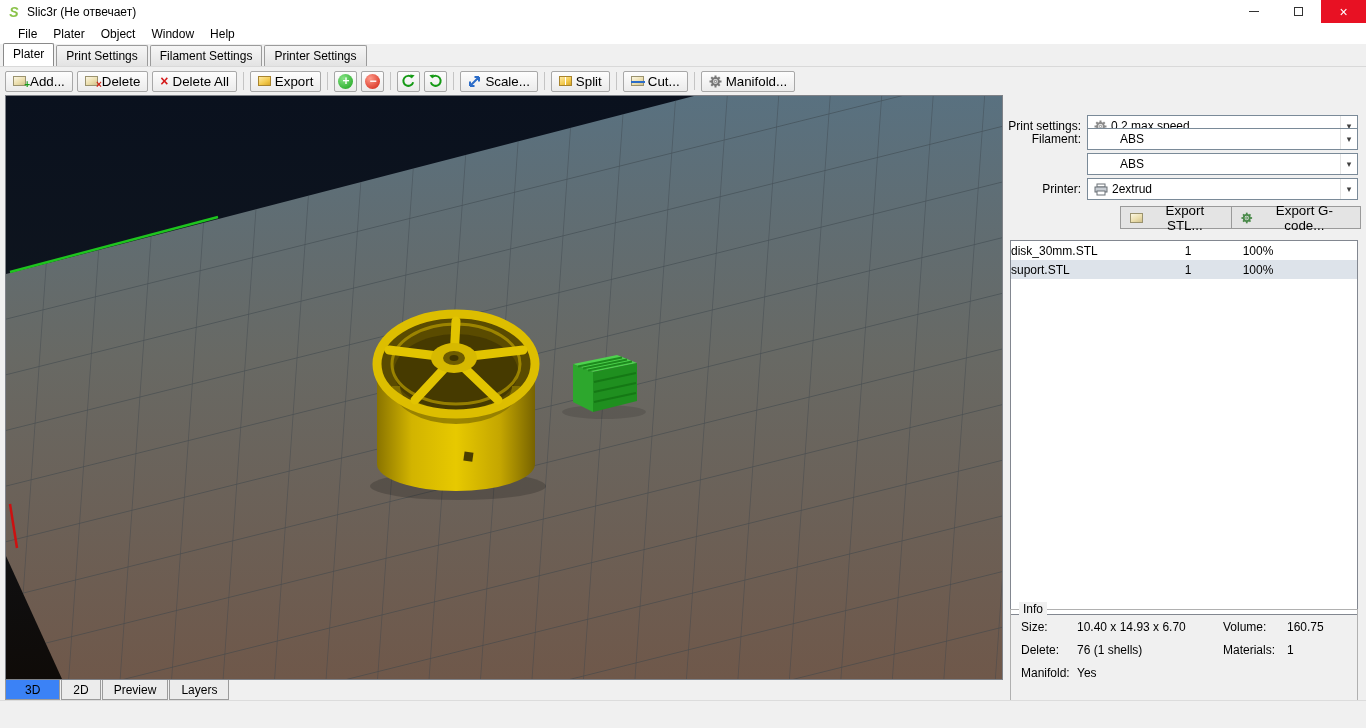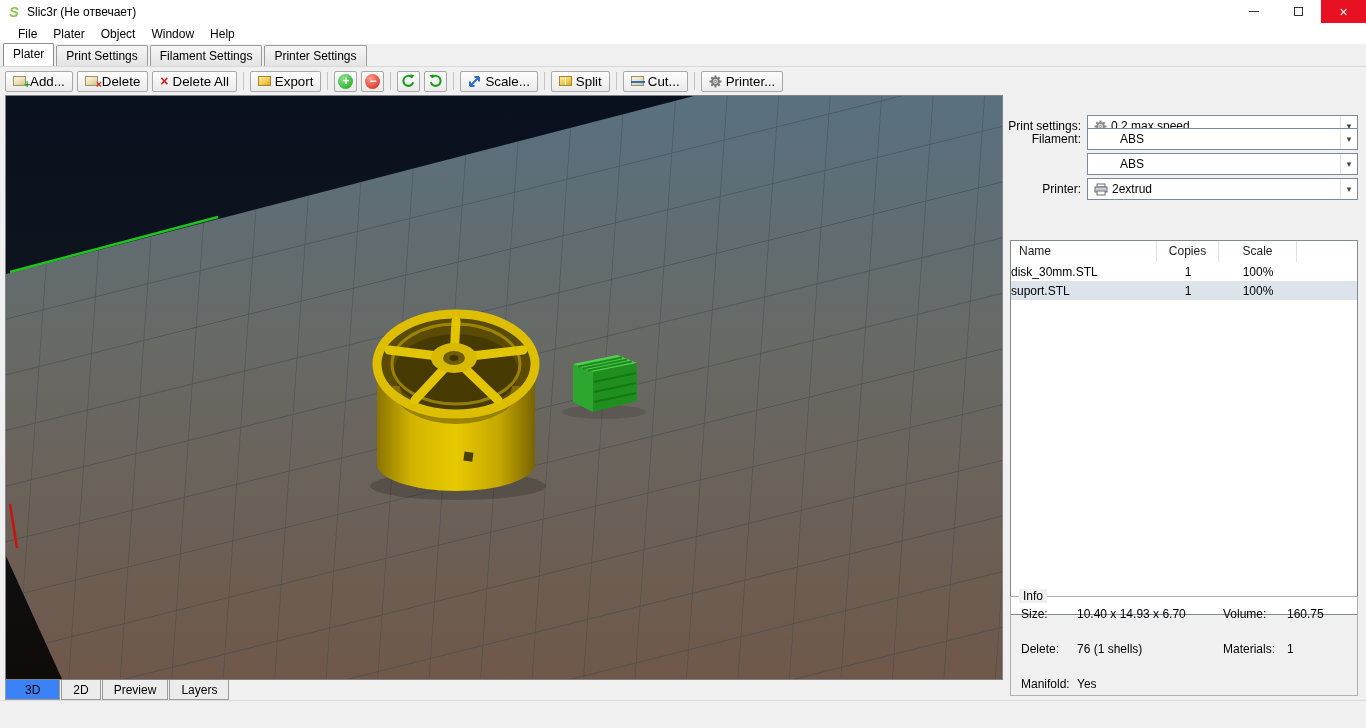--- a/index.html
+++ b/index.html
@@ -72,25 +72,25 @@
   .xbtn + .xbtn { margin-left:-1px; }
   .objpanel { position:absolute; left:5px; top:145px; width:348px; height:375px; background:#fff;
               border:1px solid #828790; overflow:hidden; }
   .ohead { display:flex; height:21px; color:#222; }
   .oh { padding:3px 0 0 8px; border-right:1px solid #e0e0e0; }
   .oh.c { text-align:center; padding-left:0; }
   .col-name { width:146px; } .col-copies { width:62px; } .col-scale { width:78px; }
   .orow { display:flex; height:19px; align-items:center; }
   .orow.selected { background:#dde3ea; }
   .oc { padding-left:0; } .oc.c { text-align:center; padding-left:0; }
-  .infobox { position:absolute; left:5px; top:501px; width:348px; height:100px;
+  .infobox { position:absolute; left:5px; top:514px; width:348px; height:100px;
              border:1px solid #b0b0b0; }
   .legend { position:absolute; top:-8px; left:8px; background:#f0f0f0; padding:0 4px; }
   .igrid { position:absolute; left:10px; top:10px; width:330px; display:grid;
-           grid-template-columns:56px 146px 64px auto; row-gap:21px; }
+           grid-template-columns:56px 146px 64px auto; row-gap:9px; }
   
   .status { position:absolute; left:0; top:700px; width:100%; height:28px; background:#f0f0f0;
             border-top:1px solid #dcdcdc; }
 </style>
 </head>
 <body>
 
 <div class="titlebar">
   <span class="logo">S</span>
   <span>Slic3r (Не отвечает)</span>
@@ -188,21 +188,21 @@
     <svg width="13" height="13" viewBox="0 0 13 13">
       <g stroke="#777" stroke-width="2">
           <line x1="6.5" y1="0.5" x2="6.5" y2="12.5"></line>
           <line x1="0.5" y1="6.5" x2="12.5" y2="6.5"></line>
           <line x1="2.3" y1="2.3" x2="10.7" y2="10.7"></line>
           <line x1="10.7" y1="2.3" x2="2.3" y2="10.7"></line>
         </g>
       <circle cx="6.5" cy="6.5" r="3.4" fill="#f0f0f0" stroke="#777" stroke-width="2"></circle>
       <circle cx="6.5" cy="6.5" r="1.2" fill="#f0f0f0" stroke="#777"></circle>
     </svg>
-    <span>Printer...</span>
+    <span>Manifold...</span>
   </button>
 </div>
 
 <div class="viewport">
   <svg viewBox="0 0 996 583" width="996" height="583">
     <defs>
       <linearGradient id="bgg" x1="0" y1="0" x2="0" y2="1">
         <stop offset="0" stop-color="#0a111e"></stop>
           <stop offset="0.5" stop-color="#10161e"></stop>
           <stop offset="1" stop-color="#0f0b08"></stop>
@@ -319,27 +319,41 @@
       <svg width="14" height="13" viewBox="0 0 14 13">
         <rect x="3" y="1" width="8" height="3" fill="#fff" stroke="#6a7076"></rect>
         <rect x="1" y="4" width="12" height="5" fill="#c9ced4" stroke="#6a7076"></rect>
         <rect x="3" y="8" width="8" height="4" fill="#fff" stroke="#6a7076"></rect>
       </svg>
       <span class="combo-text">2extrud</span>
       <span class="combo-arrow">▾</span>
     </div>
   </div>
 
+  <div class="exportrow">
+    <button class="xbtn">
+      <span class="cube"></span>
+      <span>Export STL...</span>
+    </button>
+    <button class="xbtn">
+      <svg width="12" height="12" viewBox="0 0 13 13">
+        <g stroke="#4a8a4a" stroke-width="2">
+            <line x1="6.5" y1="0.5" x2="6.5" y2="12.5"></line>
+            <line x1="0.5" y1="6.5" x2="12.5" y2="6.5"></line>
+            <line x1="2.3" y1="2.3" x2="10.7" y2="10.7"></line>
+            <line x1="10.7" y1="2.3" x2="2.3" y2="10.7"></line>
+          </g>
+        <circle cx="6.5" cy="6.5" r="3.4" fill="#e4e4e4" stroke="#4a8a4a" stroke-width="2"></circle>
+        <circle cx="6.5" cy="6.5" r="1.2" fill="#e4e4e4" stroke="#4a8a4a"></circle>
+      </svg>
+      <span>Export G-code...</span>
+    </button>
+  </div>
 
   <div class="objpanel">
-    <div class="ohead">
-      <span class="oh col-name">Name</span>
-      <span class="oh c col-copies">Copies</span>
-      <span class="oh c col-scale">Scale</span>
-    </div>
     <div class="orow">
       <span class="oc col-name">disk_30mm.STL</span>
       <span class="oc c col-copies">1</span>
       <span class="oc c col-scale">100%</span>
     </div>
     <div class="orow selected">
       <span class="oc col-name">suport.STL</span>
       <span class="oc c col-copies">1</span>
       <span class="oc c col-scale">100%</span>
     </div>

